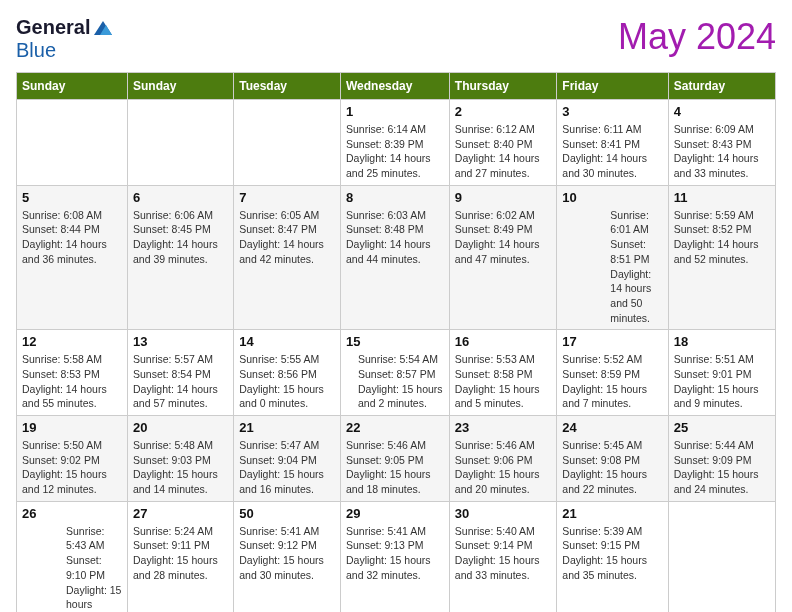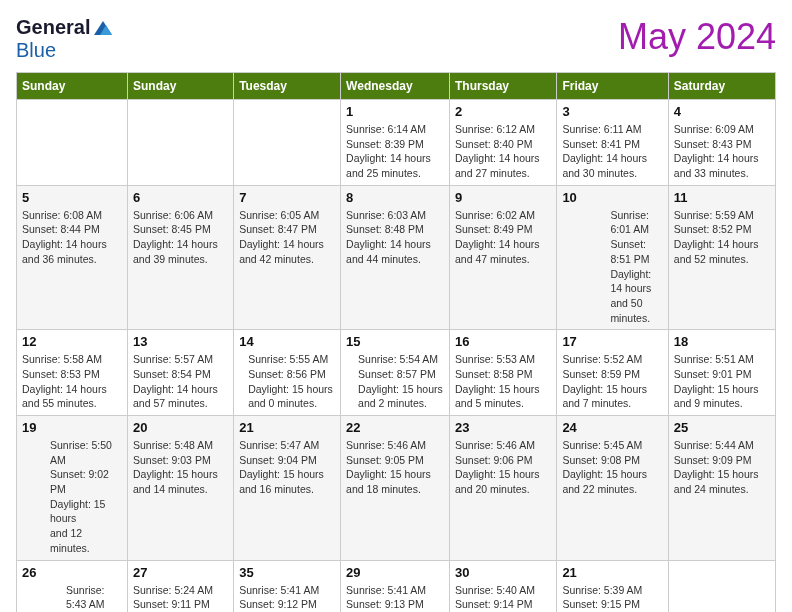--- a/index.html
+++ b/index.html
@@ -221,21 +221,21 @@
         </td>
         <td>
           <div class="day-number">13</div>
           <div class="day-info" style="white-space: pre-line;">Sunrise: 5:57 AM
 Sunset: 8:54 PM
 Daylight: 14 hours
 and 57 minutes.</div>
         </td>
         <td>
           <div class="day-number">14</div>
-          <div class="day-info" style="white-space: pre-line; margin-left: 9px;">Sunrise: 5:55 AM
+          <div class="day-info" style="white-space: pre-line;">Sunrise: 5:55 AM
 Sunset: 8:56 PM
 Daylight: 15 hours
 and 0 minutes.</div>
         </td>
         <td>
           <div class="day-number">15</div>
           <div class="day-info" style="white-space: pre-line; margin-left: 12px;">Sunrise: 5:54 AM
 Sunset: 8:57 PM
 Daylight: 15 hours
 and 2 minutes.</div>
@@ -258,21 +258,21 @@
           <div class="day-number">18</div>
           <div class="day-info" style="white-space: pre-line;">Sunrise: 5:51 AM
 Sunset: 9:01 PM
 Daylight: 15 hours
 and 9 minutes.</div>
         </td>
       </tr>
       <tr>
         <td>
           <div class="day-number">19</div>
-          <div class="day-info" style="white-space: pre-line; margin-left: 28px;">Sunrise: 5:50 AM
+          <div class="day-info" style="white-space: pre-line;">Sunrise: 5:50 AM
 Sunset: 9:02 PM
 Daylight: 15 hours
 and 12 minutes.</div>
         </td>
         <td>
           <div class="day-number">20</div>
           <div class="day-info" style="white-space: pre-line;">Sunrise: 5:48 AM
 Sunset: 9:03 PM
 Daylight: 15 hours
 and 14 minutes.</div>
@@ -322,21 +322,21 @@
 and 26 minutes.</div>
         </td>
         <td>
           <div class="day-number">27</div>
           <div class="day-info" style="white-space: pre-line;">Sunrise: 5:24 AM
 Sunset: 9:11 PM
 Daylight: 15 hours
 and 28 minutes.</div>
         </td>
         <td>
-          <div class="day-number">35</div>
+          <div class="day-number">50</div>
           <div class="day-info" style="white-space: pre-line;">Sunrise: 5:41 AM
 Sunset: 9:12 PM
 Daylight: 15 hours
 and 30 minutes.</div>
         </td>
         <td>
           <div class="day-number">29</div>
           <div class="day-info" style="white-space: pre-line;">Sunrise: 5:41 AM
 Sunset: 9:13 PM
 Daylight: 15 hours

